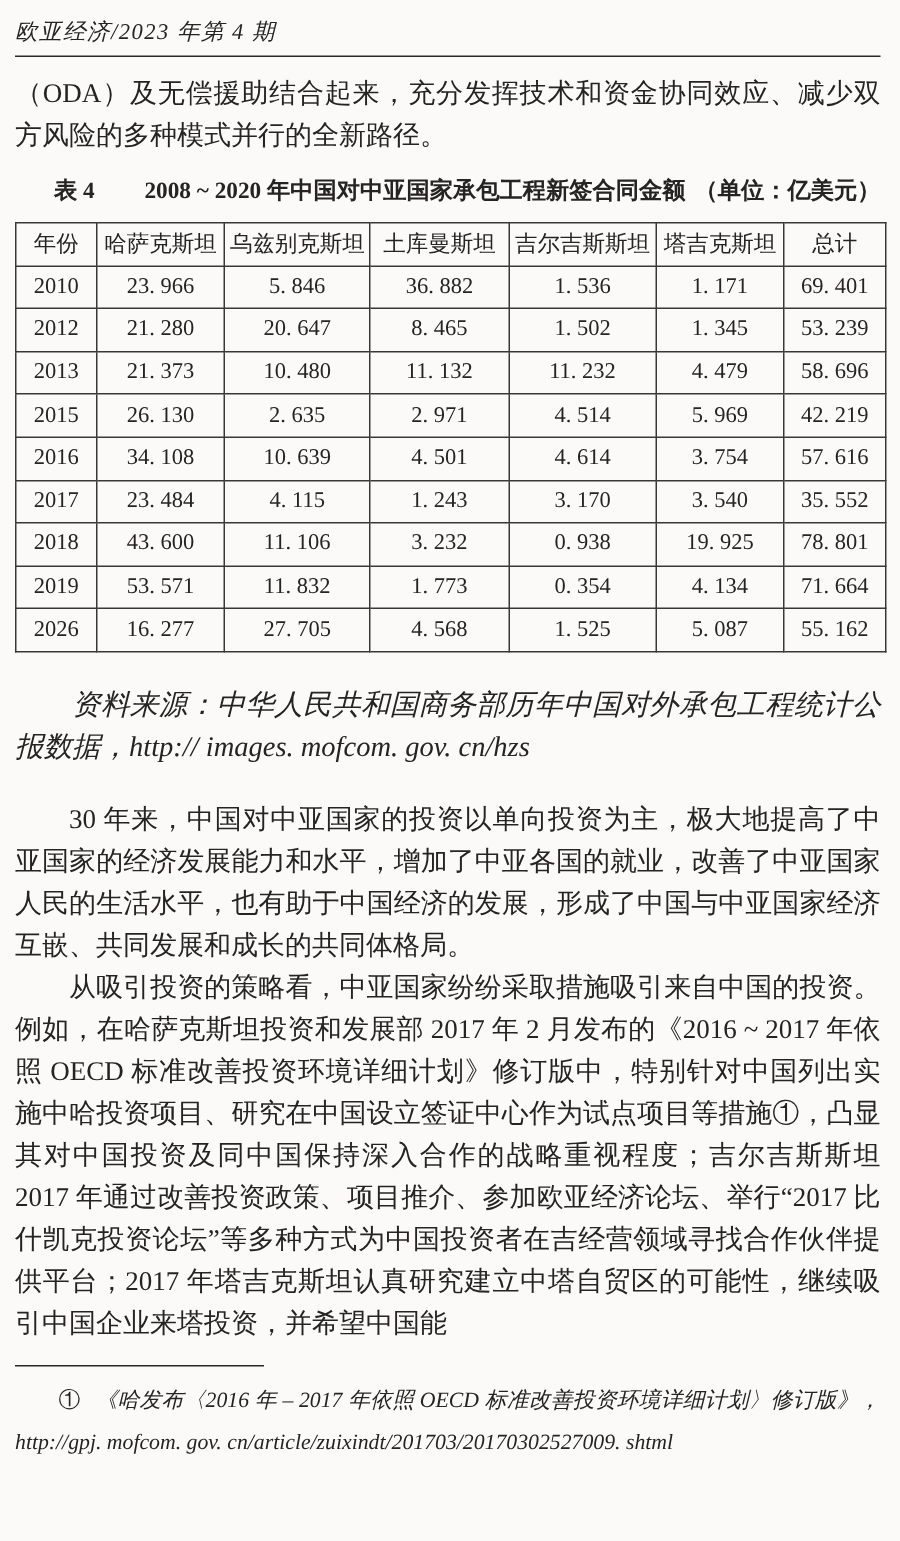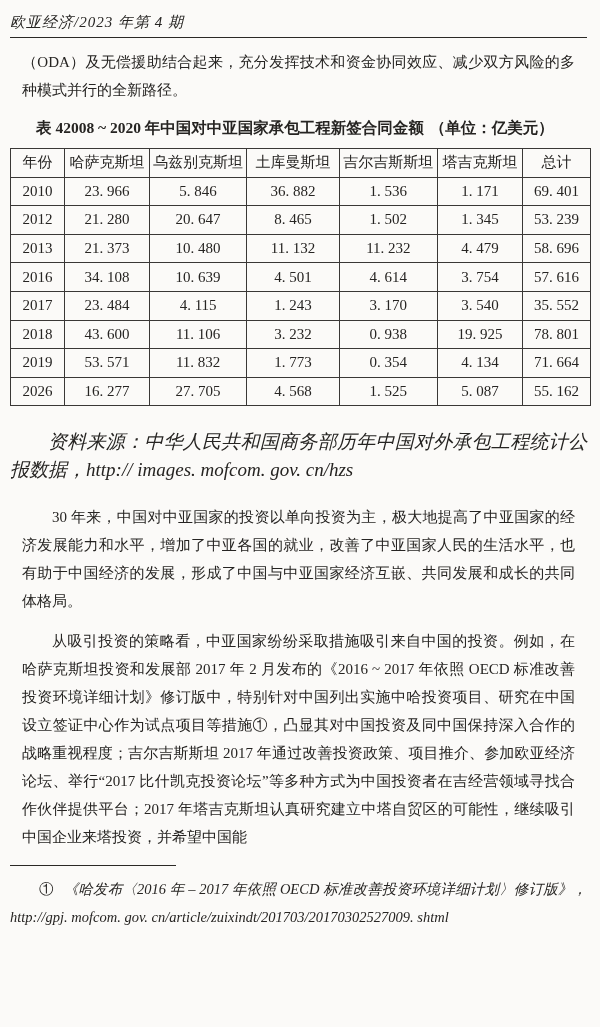--- a/index.html
+++ b/index.html
@@ -20,39 +20,39 @@
   .running-head{
     font-style:italic;
     font-size:15px;
     line-height:20px;
     letter-spacing:1px;
     border-bottom:1.5px solid #2b2926;
     padding-bottom:5px;
   }
   
   .para{
-    font-size:15px;
+    font-size:18px;
     line-height:28px;
     text-align:justify;
-    margin:12px;
+    margin:0;
   }
   .para.cont{ margin-top:10px; text-indent:0; }
   .para.indent{ text-indent:2em; }
   
   .tbl-caption{
     display:flex;
     align-items:baseline;
     margin-top:13px;
     margin-bottom:9px;
     font-weight:700;
     font-size:15.5px;
     line-height:22px;
   }
   .tbl-label{ margin-left:26px; white-space:nowrap; }
-  .tbl-title-wrap{ flex:1; text-align:left; }
+  .tbl-title-wrap{ flex:1; text-align:right; }
   .tbl-unit{ margin-left:6px; }
   
   table.data{
     width:581px;
     border-collapse:collapse;
     table-layout:fixed;
     font-size:15px;
     border-radius:12px;
   }
   table.data th, table.data td{
@@ -149,20 +149,29 @@
         <tr>
           <td>2013</td>
           <td>21. 373</td>
           <td>10. 480</td>
           <td>11. 132</td>
           <td>11. 232</td>
           <td>4. 479</td>
           <td>58. 696</td>
         </tr>
         <tr>
+          <td>2015</td>
+          <td>26. 130</td>
+          <td>2. 635</td>
+          <td>2. 971</td>
+          <td>4. 514</td>
+          <td>5. 969</td>
+          <td>42. 219</td>
+        </tr>
+        <tr>
           <td>2016</td>
           <td>34. 108</td>
           <td>10. 639</td>
           <td>4. 501</td>
           <td>4. 614</td>
           <td>3. 754</td>
           <td>57. 616</td>
         </tr>
         <tr>
           <td>2017</td>

